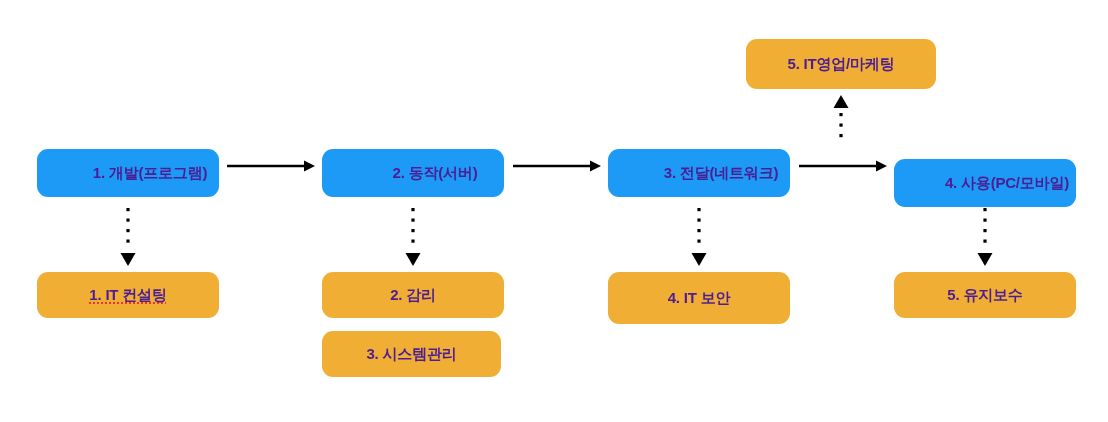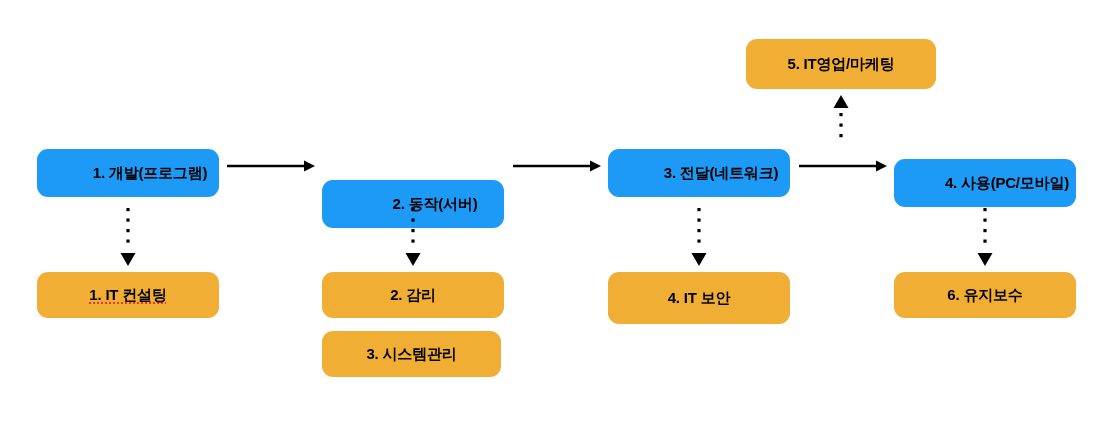--- a/index.html
+++ b/index.html
@@ -18,21 +18,21 @@
     overflow: hidden;
   }
 
   .node {
     position: absolute;
     box-sizing: border-box;
     display: flex;
     align-items: center;
     justify-content: center;
     border-radius: 11px;
-    color: #000000;
+    color: #4c1d95;
     font-weight: bold;
     font-size: 15px;
     letter-spacing: -0.2px;
     text-align: center;
     line-height: 1.1;
     user-select: none;
   }
   .node.primary {
     background: #1C9AF5;
     padding-left: 44px;
@@ -63,21 +63,21 @@
 </style>
 </head>
 <body style="background: rgb(255, 255, 255);">
 
 <div id="canvas" style="background: rgb(255, 255, 255);">
 
   <div class="node primary" style="left: 37px; top: 149px; width: 182px; height: 48px; background: rgb(28, 154, 245);">
     <span class="label">1. 개발(프로그램)</span>
   </div>
 
-  <div class="node primary" style="left: 322px; top: 149px; width: 182px; height: 48px; background: rgb(28, 154, 245); margin-top: 31px;">
+  <div class="node primary" style="left: 322px; top: 149px; width: 182px; height: 48px; background: rgb(28, 154, 245);">
     <span class="label">2. 동작(서버)</span>
   </div>
 
   <div class="node primary" style="left: 608px; top: 149px; width: 182px; height: 48px; background: rgb(28, 154, 245);">
     <span class="label">3. 전달(네트워크)</span>
   </div>
 
   <div class="node primary" style="left: 894px; top: 159px; width: 182px; height: 48px; background: rgb(28, 154, 245);">
     <span class="label">4. 사용(PC/모바일)</span>
   </div>
@@ -96,21 +96,21 @@
 
   <div class="node secondary" style="left: 322px; top: 331px; width: 179px; height: 46px; background: rgb(240, 175, 52);">
     <span class="label">3. 시스템관리</span>
   </div>
 
   <div class="node secondary" style="left: 608px; top: 272px; width: 182px; height: 52px; background: rgb(240, 175, 52);">
     <span class="label">4. IT 보안</span>
   </div>
 
   <div class="node secondary" style="left: 894px; top: 272px; width: 182px; height: 46px; background: rgb(240, 175, 52);">
-    <span class="label">6. 유지보수</span>
+    <span class="label">5. 유지보수</span>
   </div>
 
   <div class="conn" style="left: 227px; top: 156px;">
       <svg width="88" height="20">
     <line x1="0" y1="10" x2="78" y2="10" stroke="#000000" stroke-width="2.4"></line>
     <polygon points="88,10 77,4.5 77,15.5" fill="#000000"></polygon>
   </svg>
     </div>
   <div class="conn" style="left: 513px; top: 156px;">
       <svg width="88" height="20">

